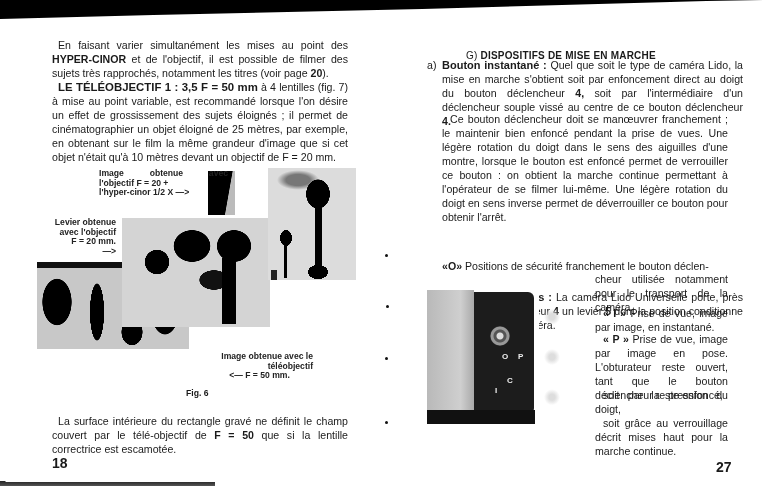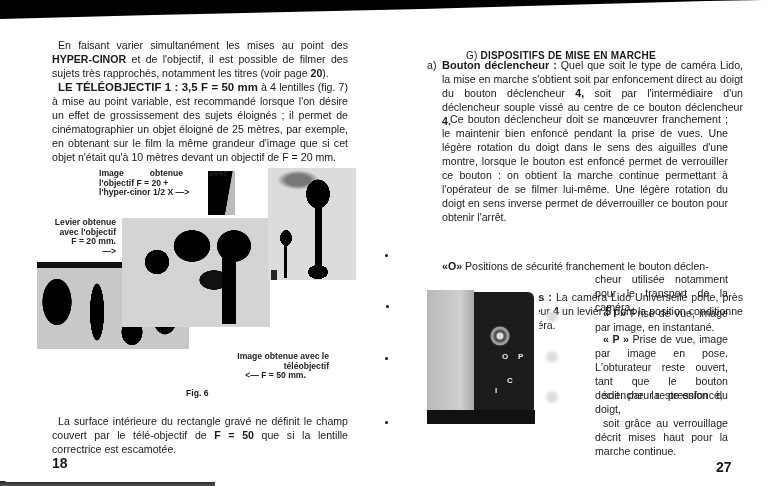--- a/index.html
+++ b/index.html
@@ -24,21 +24,21 @@
   .blk { position:absolute; }
 
   
   #l-p1 { left:52px; top:38px; width:296px; text-indent:6px; }
   #l-p2 { left:52px; top:80px; width:296px; text-indent:6px; }
   #l-p3 { left:52px; top:414px; width:296px; text-indent:6px; }
   #l-pn { left:52px; top:455px; font-size:14px; font-weight:bold; }
   .cap { font-size:8.6px; line-height:9.5px; font-weight:bold; color:#222; }
   #cap1 { left:99px; top:169px; width:129px; text-align:justify; }
   #cap2 { left:48px; top:218px; width:68px; text-align:right; }
-  #cap3 { left:204px; top:352px; width:125px; text-align:right; }
+  #cap3 { left:188px; top:352px; width:125px; text-align:right; }
   #cap3 .l2 { text-align:center; display:block; padding-left:18px; }
   #figlabel { left:186px; top:388px; font-size:8.6px; font-weight:bold; }
 
   
   .photo { position:absolute; overflow:hidden; }
   #ph-wide { left:37px; top:262px; width:152px; height:87px;
     background:
       radial-gradient(ellipse 24px 38px at 20px 40px, #000 60%, transparent 62%),
       radial-gradient(ellipse 10px 40px at 60px 50px, #000 70%, transparent 72%),
       radial-gradient(ellipse 22px 40px at 128px 46px, #000 65%, transparent 67%),
@@ -150,21 +150,21 @@
 <div class="dot" style="left:385px;top:357px"></div>
 <div class="dot" style="left:385px;top:421px"></div>
 
 <div>
   <div id="r-h" class="blk">
     <span class="pre">G) </span><span>DISPOSITIFS DE MISE EN MARCHE</span>
   </div>
 
   <div id="r-a-wrap" class="blk txt item">
     <span class="lbl">a)</span>
-    <span class="b" style="font-size:11px">Bouton déclencheur :</span><span> Quel que soit le type de caméra Lido, la mise en marche s'obtient soit par enfoncement direct au doigt du bouton déclencheur </span><span class="b">4,</span><span> soit par l'intermédiaire d'un déclencheur souple vissé au centre de ce bouton déclencheur </span><span class="b">4.</span>
+    <span class="b" style="font-size:11px">Bouton instantané :</span><span> Quel que soit le type de caméra Lido, la mise en marche s'obtient soit par enfoncement direct au doigt du bouton déclencheur </span><span class="b">4,</span><span> soit par l'intermédiaire d'un déclencheur souple vissé au centre de ce bouton déclencheur </span><span class="b">4.</span>
   </div>
   <p id="r-a2" class="blk txt">Ce bouton déclencheur doit se manœuvrer franchement ; le maintenir bien enfoncé pendant la prise de vues. Une légère rotation du doigt dans le sens des aiguilles d'une montre, lorsque le bouton est enfoncé permet de verrouiller ce bouton : on obtient la marche continue permettant à l'opérateur de se filmer lui-même. Une légère rotation du doigt en sens inverse permet de déverrouiller ce bouton pour obtenir l'arrêt.</p>
 
   <div id="r-b-wrap" class="blk txt item">
     <span class="lbl">b)</span>
     <span class="b" style="font-size:11px">Levier de positions :</span><span> La caméra Lido Universelle porte, près du bouton déclencheur </span><span class="b">4</span><span> un levier </span><span class="b">5</span><span> dont la position conditionne la marche de la caméra.</span>
   </div>
   <div id="r-o" class="blk txt" style="white-space:nowrap">
     <span class="b">«O»</span><span> Positions de sécurité franchement le bouton déclen-</span>
   </div>

